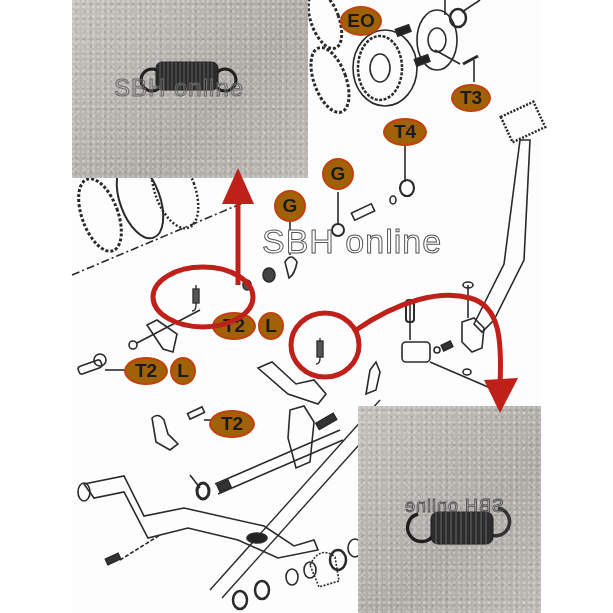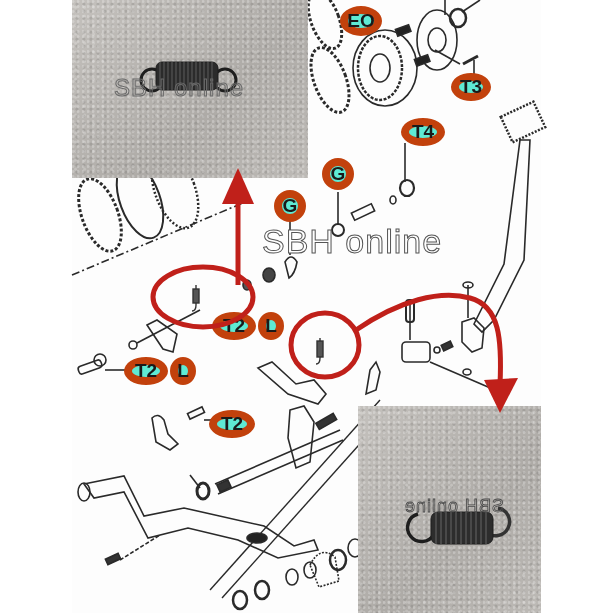--- a/index.html
+++ b/index.html
@@ -8,21 +8,21 @@
   .diagram{position:absolute;left:72px;top:0;width:469px;height:613px;background:#fdfdfd;}
   .photo{position:absolute;background:#b9b6b2;
     background-image:
       radial-gradient(circle at 20% 30%, rgba(255,255,255,0.25) 0 1px, transparent 2px),
       radial-gradient(circle at 70% 60%, rgba(0,0,0,0.10) 0 1px, transparent 2px),
       radial-gradient(circle at 40% 80%, rgba(255,255,255,0.20) 0 1px, transparent 2px),
       linear-gradient(135deg,#c4c1bd,#aeaba7 60%,#bdbab6);
     background-size:5px 5px,7px 7px,9px 9px,100% 100%;}
   .photo-top{left:72px;top:0;width:236px;height:178px;}
   .photo-bottom{left:358px;top:406px;width:183px;height:207px;}
-  .label{position:absolute;border:8px solid #c2410c;border-radius:50%;background:#5eead4;
+  .label{position:absolute;border:2px solid #c2410c;border-radius:50%;background:#a16207;
     font-weight:bold;color:#1a1a1a;display:flex;align-items:center;justify-content:center;
     font-size:19px;box-sizing:border-box;}
   .watermark{position:absolute;font-size:34px;color:#fff;
     -webkit-text-stroke:1px #555;letter-spacing:1px;white-space:nowrap;text-align:right;}
   .watermark.small{font-size:24px;color:transparent;-webkit-text-stroke:1px #6a6a6a;}
   .watermark.mirror{transform:scaleX(-1);font-size:18px;color:transparent;-webkit-text-stroke:0.8px #4a4a4a;}
   svg{position:absolute;left:0;top:0;}
 </style>
 </head>
 <body>
@@ -172,22 +172,22 @@
           <line x1="118" y1="106" x2="118" y2="138"></line>
             <line x1="123" y1="106" x2="123" y2="138"></line>
           <line x1="128" y1="106" x2="128" y2="138"></line>
         </g>
       </g>
     </svg>
     <span class="watermark mirror" style="left:46px;top:90px;">SBH online</span>
   </div>
 
   <div class="label" style="left:340px;top:6px;width:42px;height:30px;">EO</div>
-  <div class="label" style="left:451px;top:73px;width:40px;height:28px;">T3</div>
-  <div class="label" style="left:401px;top:118px;width:44px;height:28px;">T4</div>
+  <div class="label" style="left:451px;top:84px;width:40px;height:28px;">T3</div>
+  <div class="label" style="left:383px;top:118px;width:44px;height:28px;">T4</div>
   <div class="label" style="left:322px;top:158px;width:32px;height:32px;">G</div>
   <div class="label" style="left:274px;top:190px;width:32px;height:32px;">G</div>
   <div class="label" style="left:212px;top:312px;width:44px;height:28px;">T2</div>
   <div class="label" style="left:258px;top:312px;width:26px;height:28px;">L</div>
   <div class="label" style="left:124px;top:357px;width:44px;height:28px;">T2</div>
   <div class="label" style="left:170px;top:357px;width:26px;height:28px;">L</div>
   <div class="label" style="left:209px;top:410px;width:46px;height:28px;">T2</div>
 
   <svg width="613" height="613" viewBox="0 0 613 613">
     <g fill="none" stroke="#c0201a" stroke-width="5">

